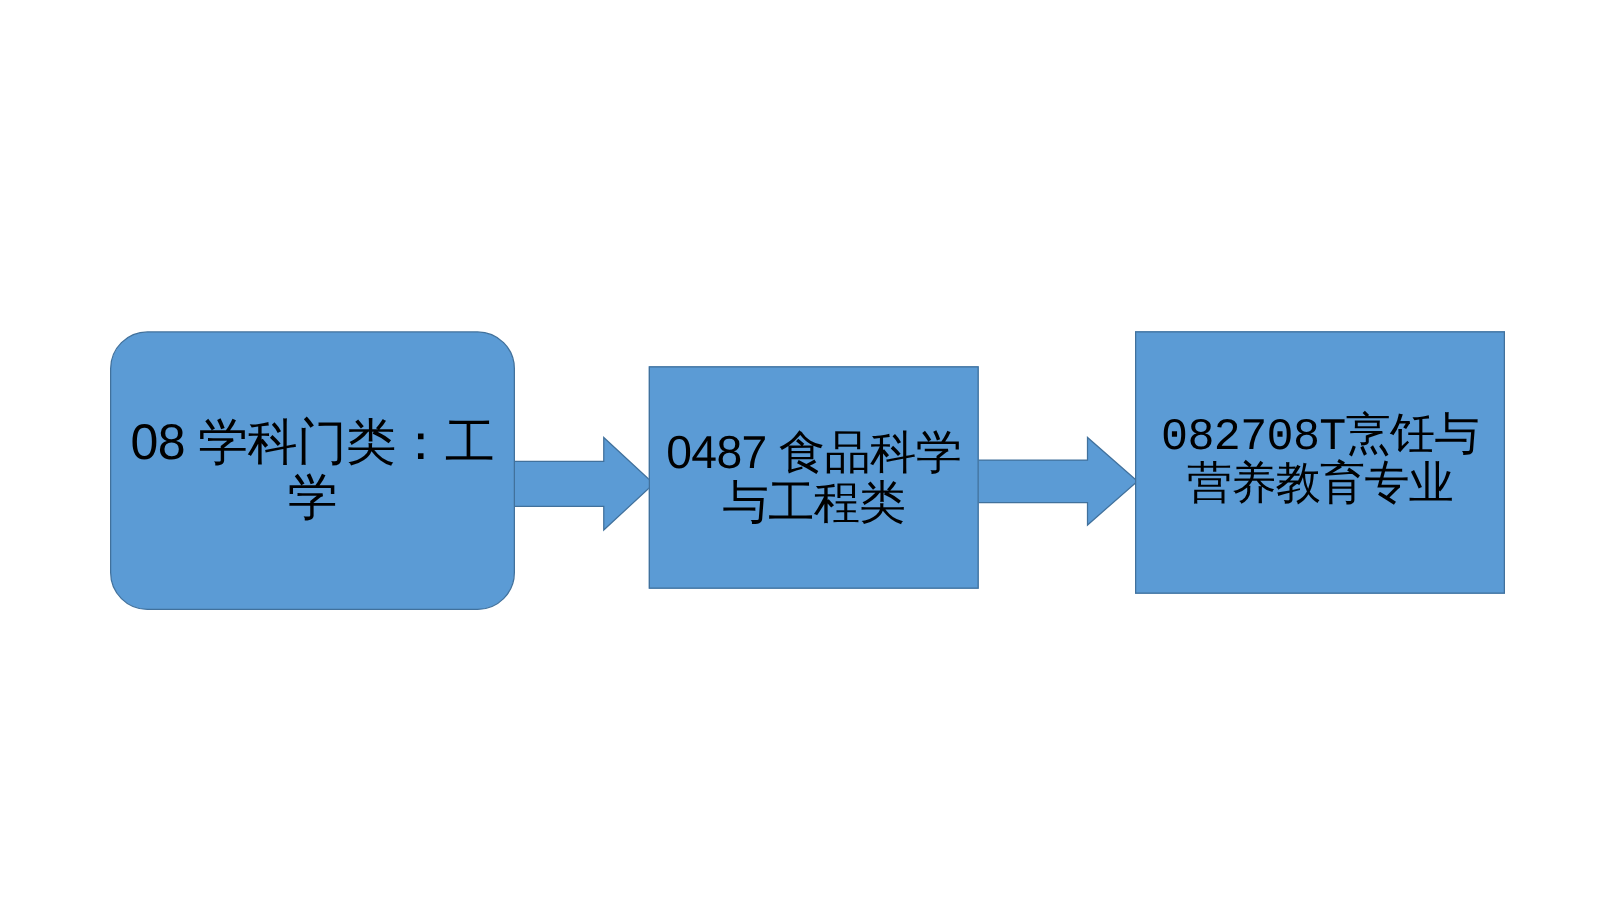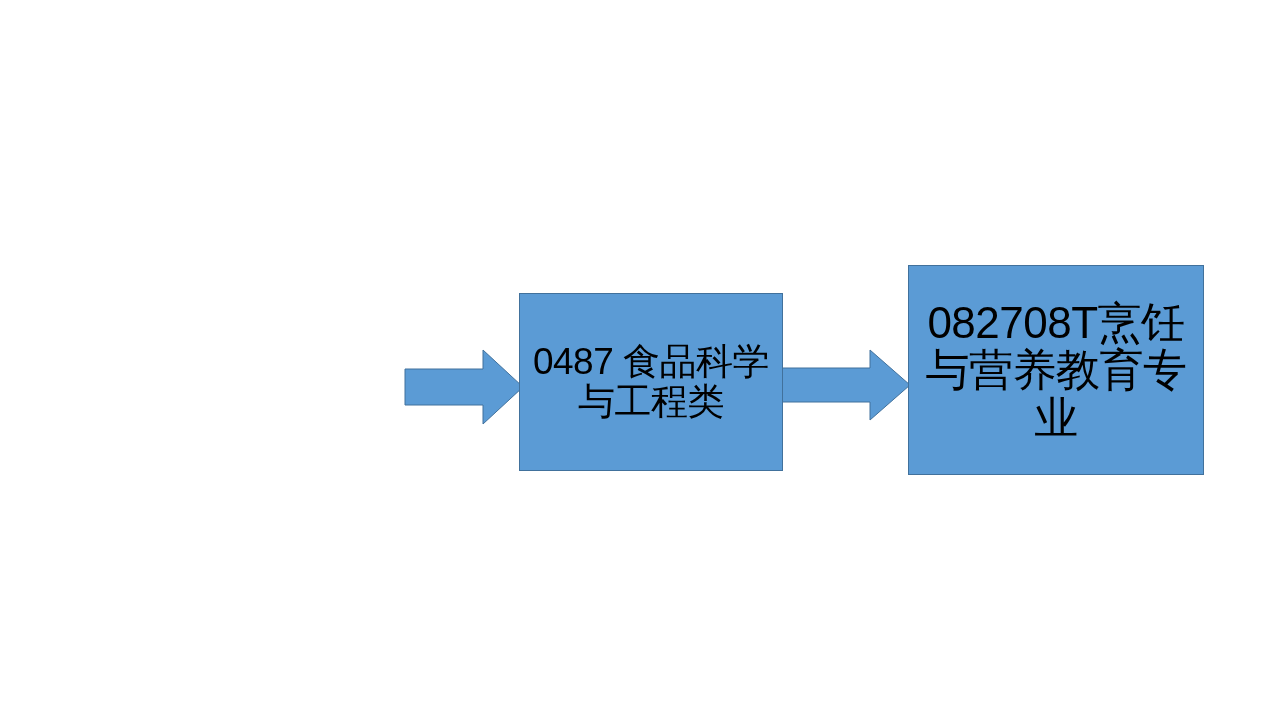--- a/index.html
+++ b/index.html
@@ -73,22 +73,23 @@
   }
 
   
   #node-major {
     left: 908px;
     top: 265px;
     width: 296px;
     height: 210px;
   }
   #node-major .node-label {
-    font-size: 44px;
+    font-size: 36px;
     padding: 0 8px;
+    font-family: Liberation Mono, monospace;
   }
 
   
   .arrow {
     position: absolute;
     z-index: 1;
   }
   .arrow svg {
     display: block;
     overflow: visible;
@@ -110,20 +111,23 @@
     top: 350px;
     width: 128px;
     height: 70px;
   }
 </style>
 </head>
 <body>
 
 <div id="canvas">
 
+  <div class="node" id="node-discipline">
+    <span class="node-label">08 学科门类：工学</span>
+  </div>
 
   <div class="arrow" id="arrow-1">
     <svg viewBox="0 0 118 74" width="118" height="74" aria-hidden="true">
       <polygon points="0,19 78,19 78,0 118,37 78,74 78,55 0,55"></polygon>
     </svg>
   </div>
 
   <div class="node" id="node-category">
     <span class="node-label">0487 食品科学与工程类</span>
   </div>

